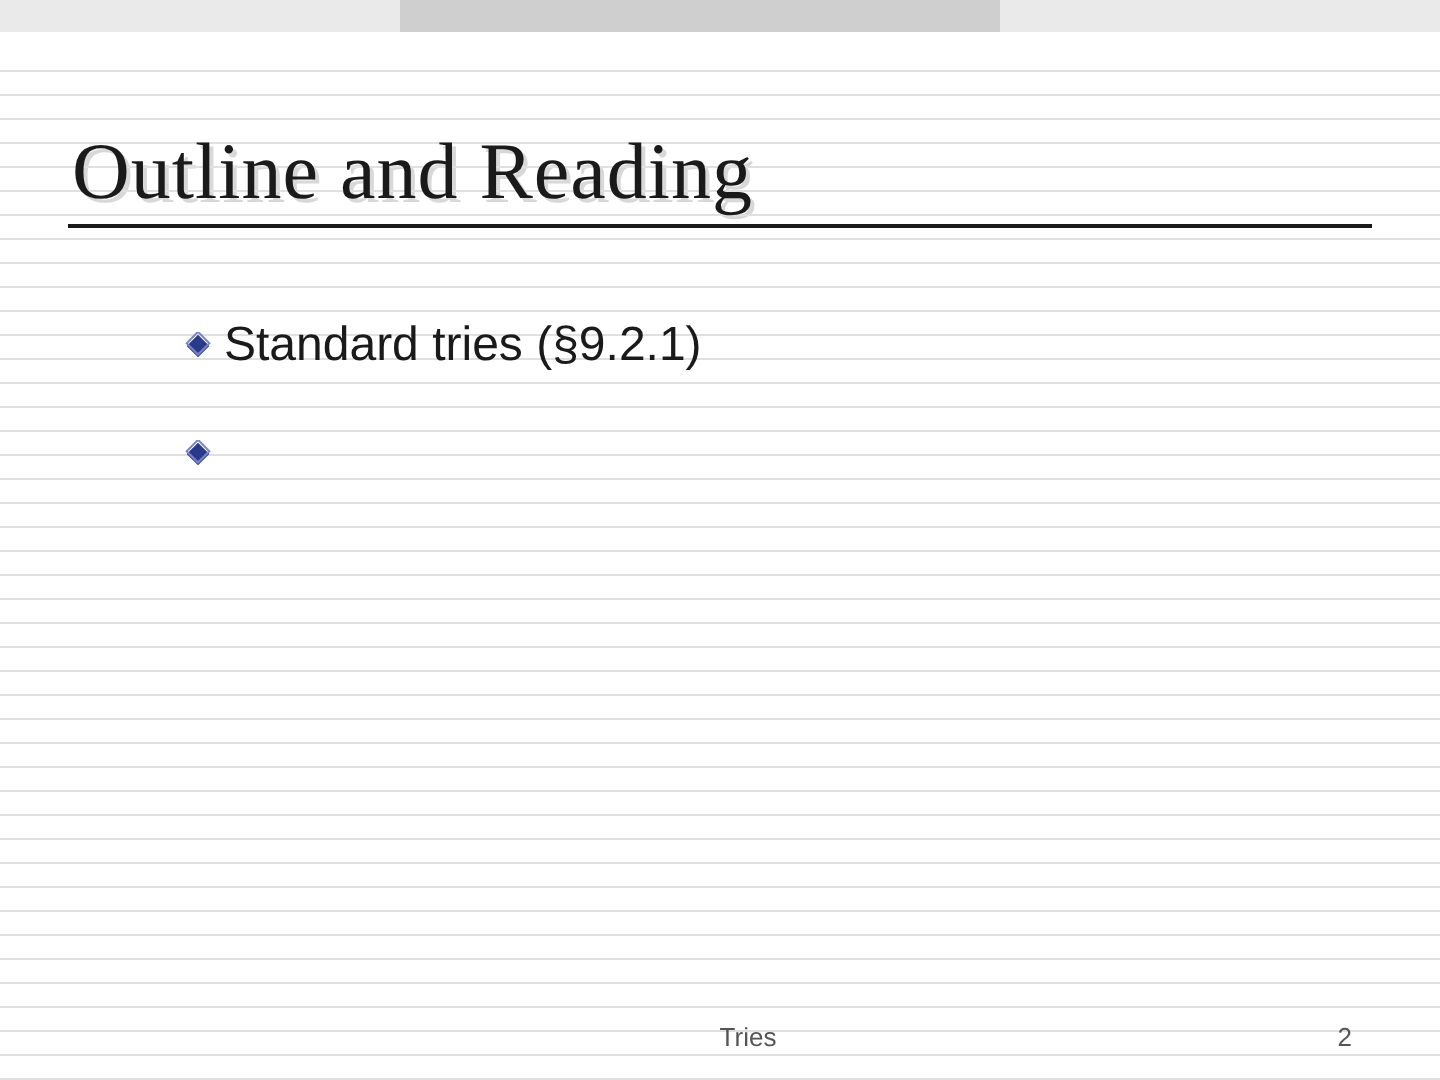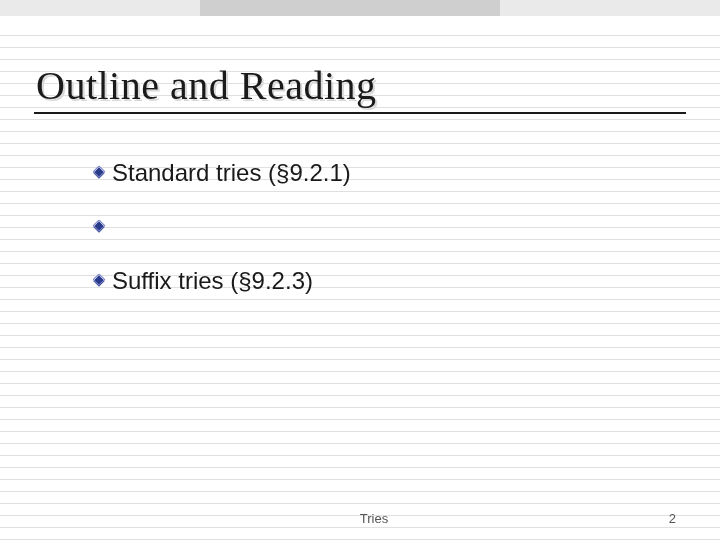--- a/index.html
+++ b/index.html
@@ -129,25 +129,16 @@
     <span class="bullet-text">Standard tries (§9.2.1)</span>
   </div>
   <div class="bullet-row">
     <span class="bullet-icon">
       <svg width="14" height="14" viewBox="0 0 14 14">
         <rect x="3" y="3" width="8" height="8" fill="#2a3a8a" transform="rotate(45 7 7)"></rect>
         <rect x="3" y="3" width="8" height="8" fill="none" stroke="#7a86c8" stroke-width="1" transform="rotate(45 7 7) translate(-1,-1)"></rect>
       </svg>
     </span>
   </div>
-  <div class="bullet-row">
-    <span class="bullet-icon">
-      <svg width="14" height="14" viewBox="0 0 14 14">
-        <rect x="3" y="3" width="8" height="8" fill="#2a3a8a" transform="rotate(45 7 7)"></rect>
-        <rect x="3" y="3" width="8" height="8" fill="none" stroke="#7a86c8" stroke-width="1" transform="rotate(45 7 7) translate(-1,-1)"></rect>
-      </svg>
-    </span>
-    <span class="bullet-text">Suffix tries (§9.2.3)</span>
-  </div>
 </div>
 
 <div class="footer-title">Tries</div>
 <div class="footer-page">2</div>
 
 </body></html>

